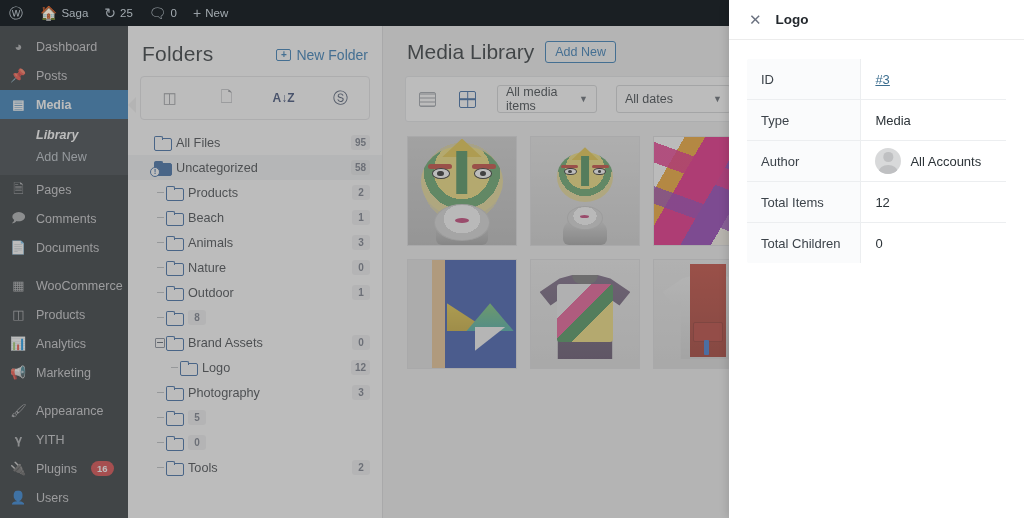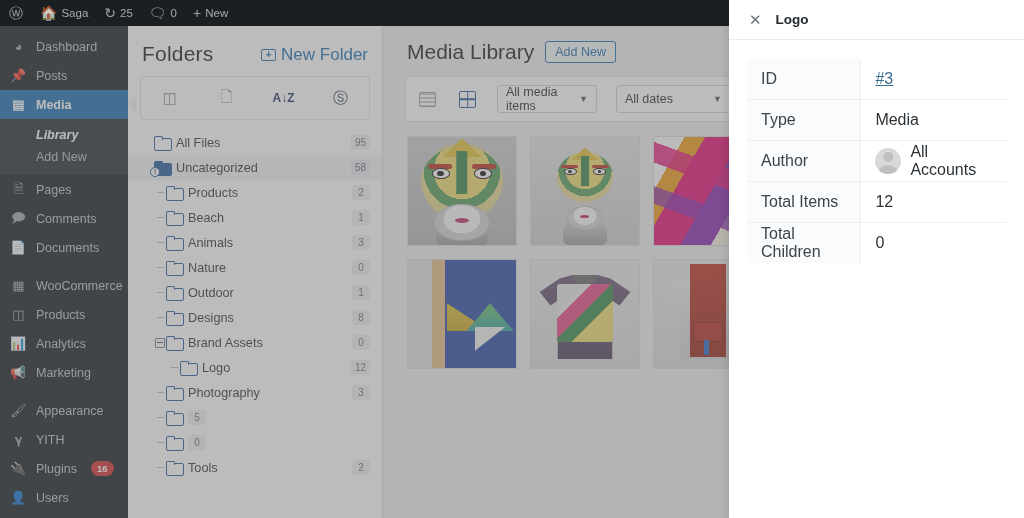--- a/index.html
+++ b/index.html
@@ -46,21 +46,21 @@
     font-weight: 700; padding: 1px 6px; margin-left: 5px; line-height: 13px;
   }
 
   
   #folders {
     position: absolute; top: 26px; left: 128px; width: 255px; height: 492px;
     background: #fff; border-right: 1px solid #dcdcde; z-index: 2;
   }
   .fold-head { display: flex; align-items: baseline; justify-content: space-between; padding: 16px 14px 10px 14px; }
   .fold-title { font-size: 21px; color: #1d2327; font-weight: 400; letter-spacing: .2px; }
-  .new-folder { display: flex; align-items: center; gap: 5px; color: #2271b1; font-size: 17px; }
+  .new-folder { display: flex; align-items: center; gap: 5px; color: #2271b1; font-size: 14px; }
   .nf-icon { display: inline-block; width: 15px; height: 12px; border: 1.6px solid #2271b1; border-radius: 2px; position: relative; }
   .nf-icon:before { content: "+"; position: absolute; inset: 0; font-size: 10px; line-height: 9px; text-align: center; color: #2271b1; font-weight: 700; }
 
   .fold-tools {
     margin: 0 12px; height: 44px; border: 1px solid #e3e4e6; border-radius: 4px;
     display: flex; align-items: center; justify-content: space-around; background: #fff;
   }
   .ft-btn { width: 30px; height: 30px; display: flex; align-items: center; justify-content: center; color: #8c8f94; font-size: 15px; }
   .ft-btn.accent { color: #2c3e6b; font-weight: 700; font-size: 12px; }
   .ft-btn.circle { color: #3c4a64; }
@@ -83,21 +83,21 @@
   .f-ico:after {
     content: ""; position: absolute; left: 0; top: 0px; width: 7px; height: 3px;
     border: 1.6px solid #2c5f9e; border-bottom: 0; border-radius: 2px 2px 0 0; background: #fff;
   }
   .f-ico.filled:before { background: #2c5f9e; }
   .f-ico.filled:after { background: #2c5f9e; }
   .f-ico.open:before { background: #fff; border-color: #2c5f9e; }
   .tree-label { flex: 1; white-space: nowrap; overflow: hidden; text-overflow: ellipsis; }
   .tree-count {
     font-size: 10px; color: #6b7280; background: #f1f1f2; border-radius: 3px;
-    min-width: 18px; text-align: center; padding: 1px 4px; line-height: 13px;
+    min-width: 18px; text-align: center; padding: 1px 4px; line-height: 13px; font-weight: bold;
   }
   .tree-row.sel .tree-count { background: #e8e9ea; }
   .indent1 { padding-left: 26px; }
   .indent2 { padding-left: 40px; }
   .badge-dot {
     position: absolute; left: 22px; bottom: 3px; width: 10px; height: 10px; border-radius: 50%;
     background: #fff; border: 1.4px solid #2c5f9e; color: #2c5f9e; font-size: 8px;
     line-height: 8px; text-align: center; font-weight: 700;
   }
 
@@ -189,21 +189,21 @@
     position: absolute; top: 0; right: 0; width: 295px; height: 518px;
     background: #fff; z-index: 7; box-shadow: -2px 0 8px rgba(0,0,0,.12);
   }
   .panel-head { height: 40px; display: flex; align-items: center; gap: 14px; padding: 0 20px; border-bottom: 1px solid #ececec; }
   .panel-x { font-size: 15px; color: #6b7280; line-height: 1; }
   .panel-title { font-size: 13.5px; font-weight: 700; color: #23282d; }
   .panel-body { padding: 18px 17px; }
   .dtable { width: 100%; border: 1px solid #eceef0; border-collapse: collapse; border-radius: 3px; overflow: hidden; }
   .dtable tr { border-bottom: 1px solid #eceef0; }
   .dtable tr:last-child { border-bottom: 0; }
-  .dtable td { padding: 0 14px; height: 41px; font-size: 16px; color: #2c3338; vertical-align: middle; }
+  .dtable td { padding: 0 14px; height: 41px; font-size: 13px; color: #2c3338; vertical-align: middle; }
   .dtable td.k { width: 44%; background: #fafbfc; color: #3c434a; border-right: 1px solid #eceef0; }
   .dtable td.v { background: #fff; }
   .link { color: #3b6d8f; text-decoration: underline; }
   .author-cell { display: flex; align-items: center; gap: 9px; }
   .avatar { width: 26px; height: 26px; border-radius: 50%; background: #d8d9da; position: relative; overflow: hidden; flex: none; }
   .avatar:before { content:""; position:absolute; left:50%; top:17%; width:36%; height:36%; background:#bfc0c2; border-radius:50%; transform: translateX(-50%); }
   .avatar:after { content:""; position:absolute; left:50%; bottom:-18%; width:72%; height:52%; background:#bfc0c2; border-radius:50%; transform: translateX(-50%); }
 </style>
 </head>
 <body>
@@ -378,21 +378,20 @@
         <span class="f-ico"></span>
         <span class="tree-label">Outdoor</span>
         <span class="tree-count">1</span>
       </div>
 
       <div class="tree-row indent1">
         <span class="tw">
             <i class="dash"></i>
           </span>
         <span class="f-ico"></span>
-        <span class="tree-label">Designs</span>
         <span class="tree-count">8</span>
       </div>
 
       <div class="tree-row indent1">
         <span class="tw">
             <span class="minusbox">
               <i></i>
             </span>
           </span>
         <span class="f-ico open"></span>

